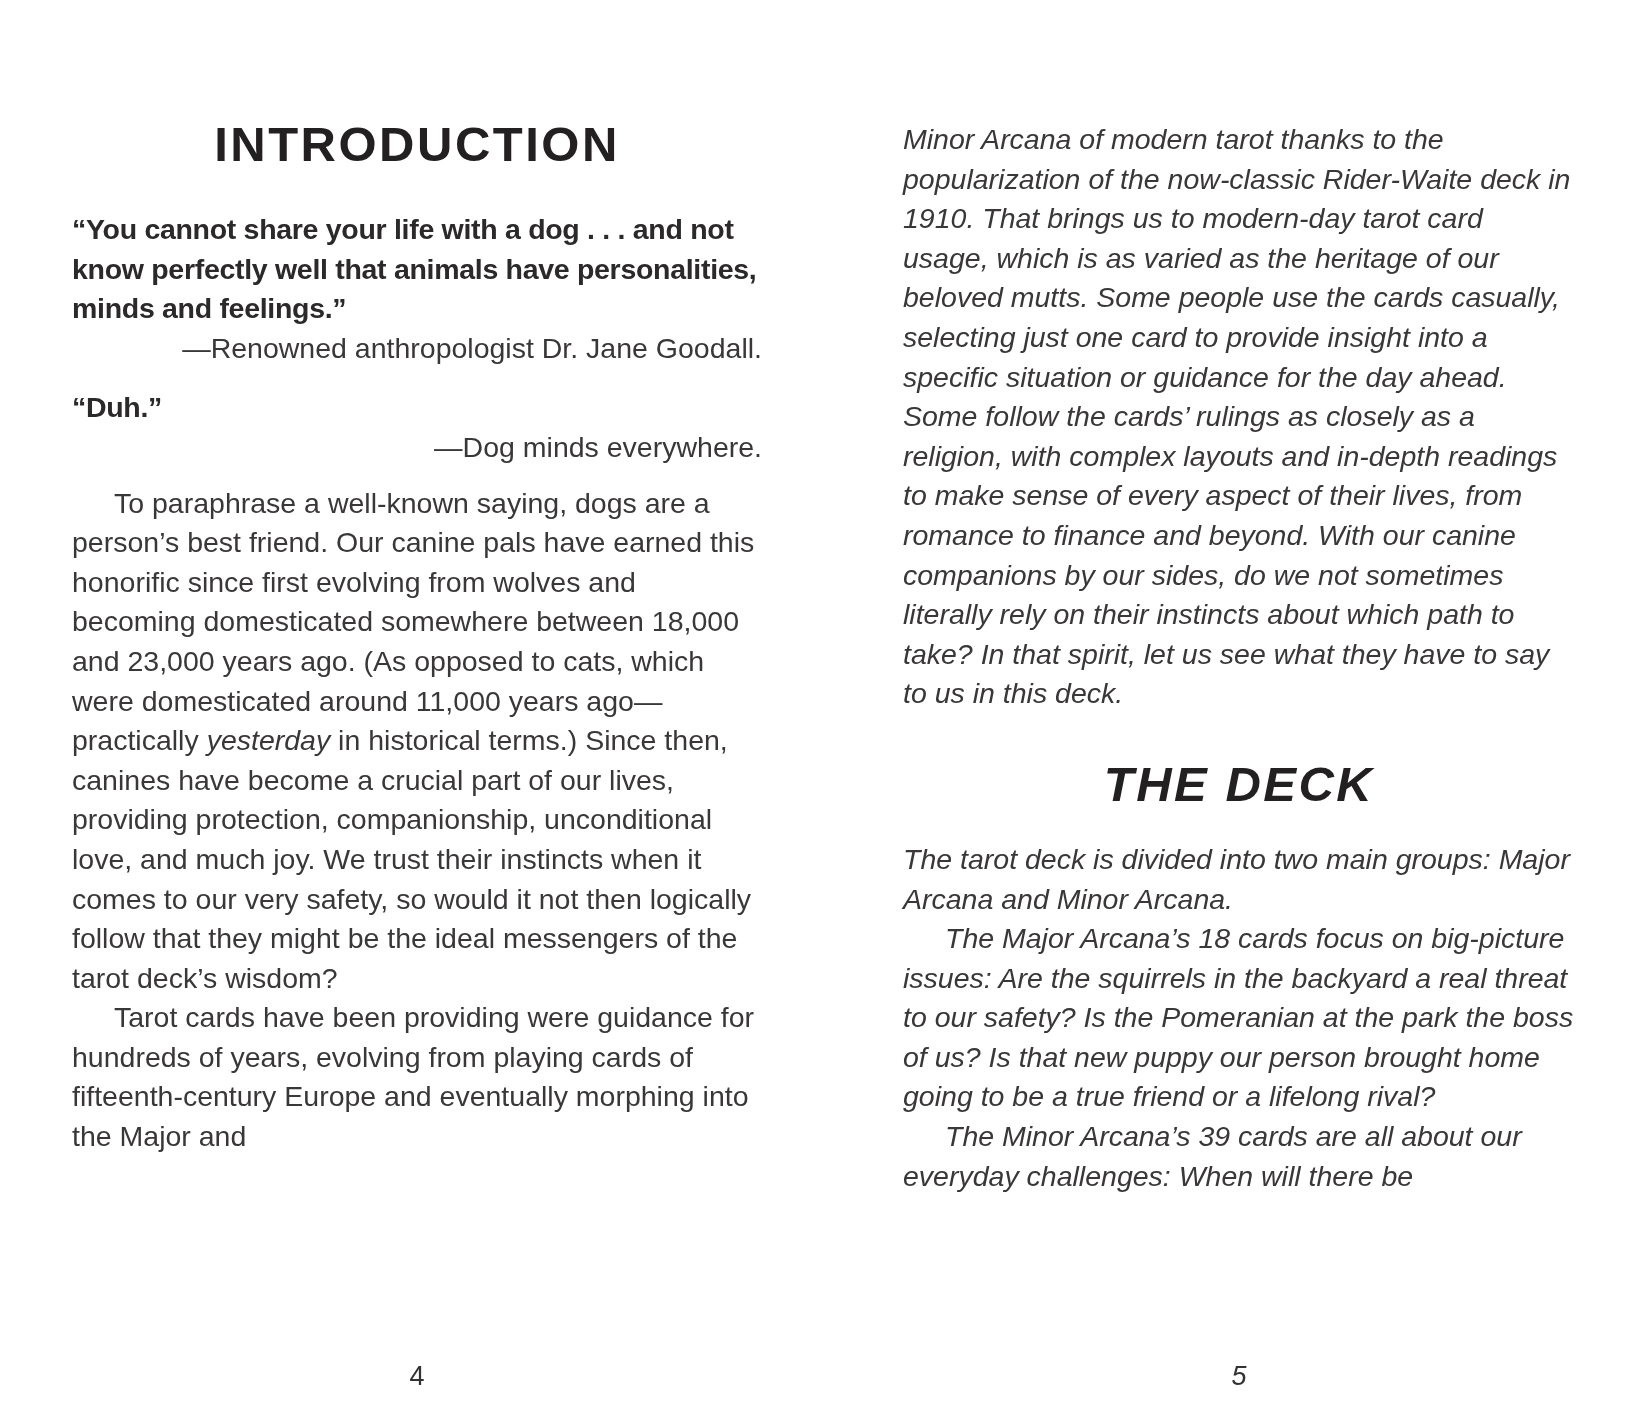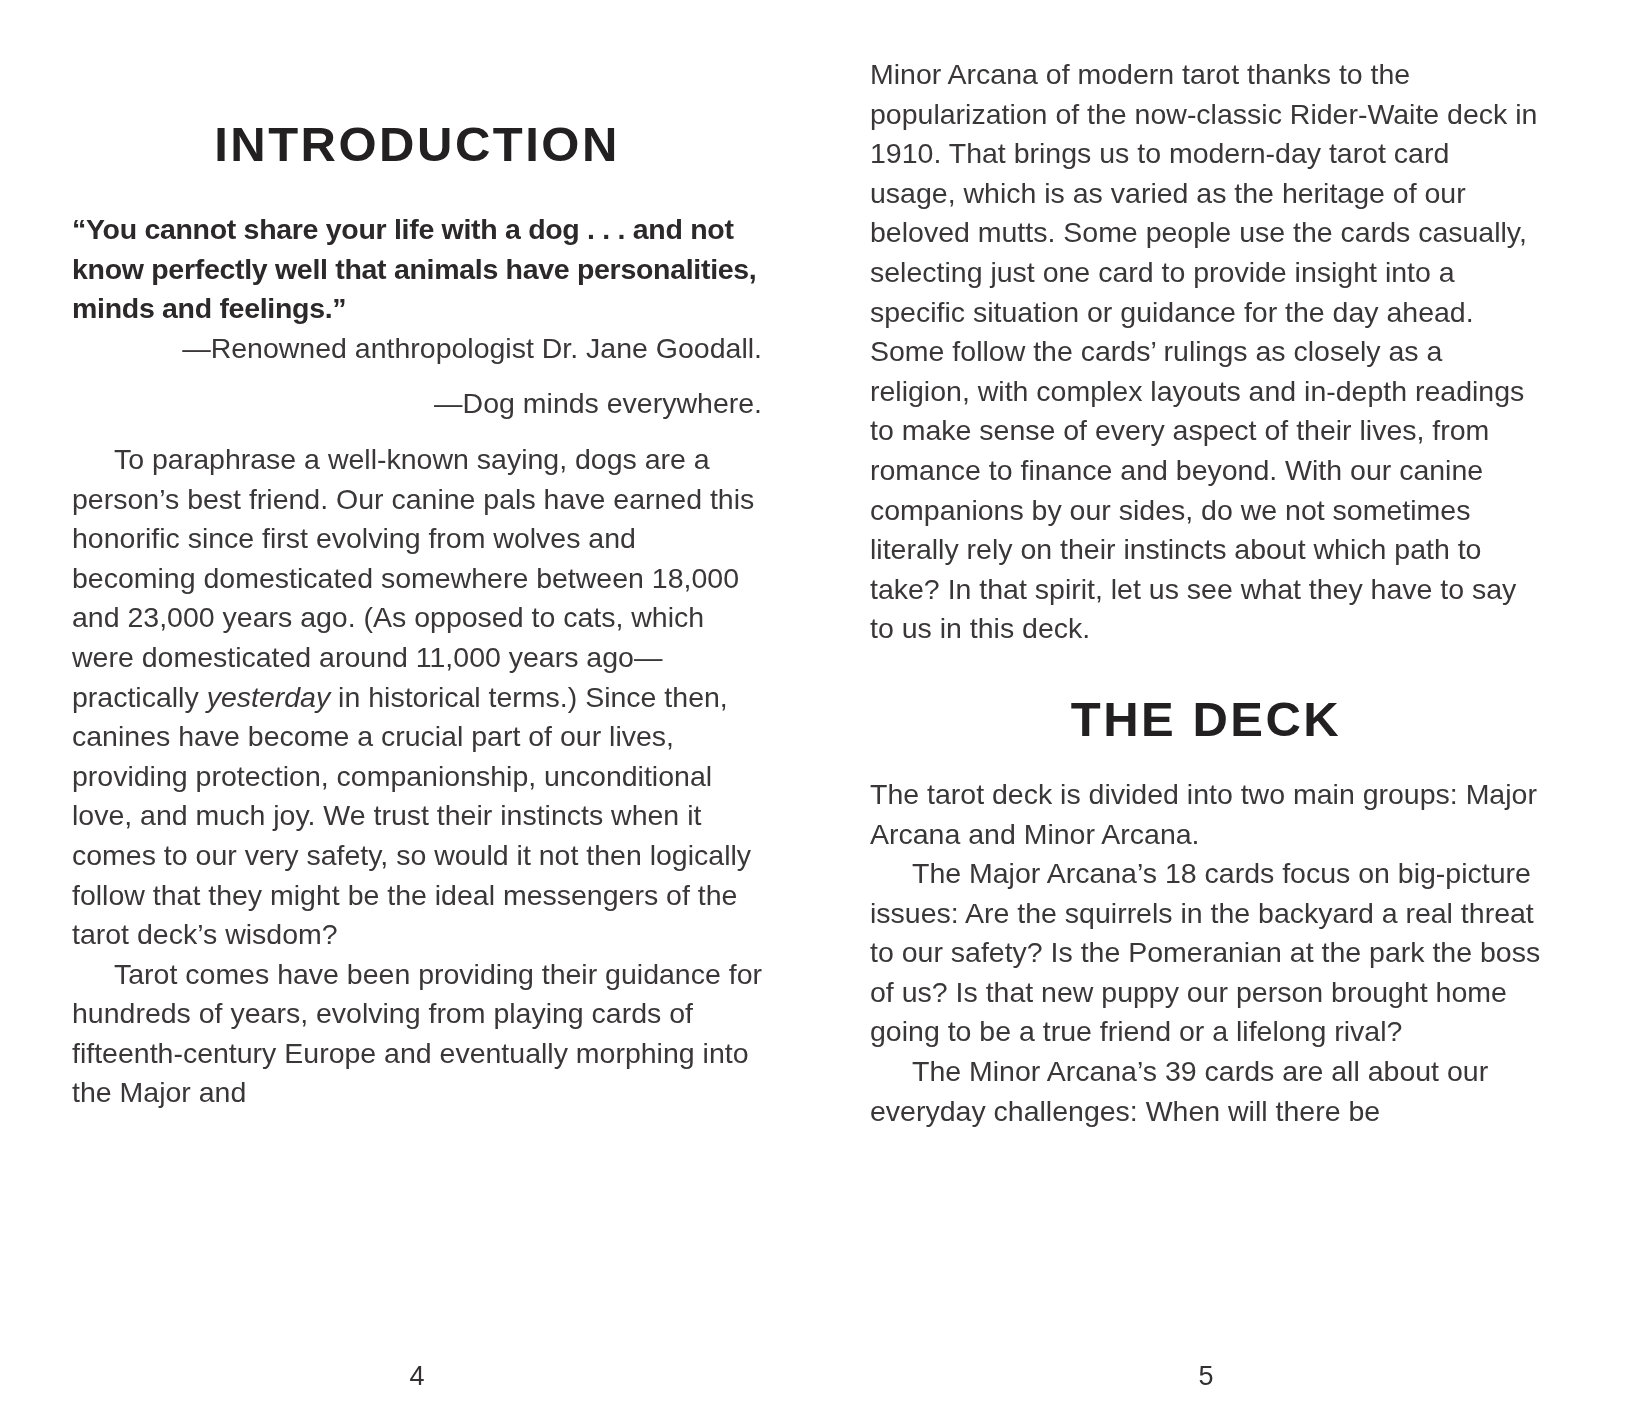--- a/index.html
+++ b/index.html
@@ -16,21 +16,21 @@
     font-family: "Liberation Sans", sans-serif;
     color: #3a3738;
   }
   .page {
     position: absolute;
     top: 0;
     height: 1422px;
     box-sizing: border-box;
   }
   .page-left  { left: 72px;  width: 690px; }
-  .page-right { left: 870px; width: 672px; padding-top: 55px; }
+  .page-right { left: 903px; width: 672px; padding-top: 120px; font-style: italic; }
 
   .display-heading {
     font-size: 49px;
     line-height: 52px;
     font-weight: 800;
     letter-spacing: 2.5px;
     text-align: center;
     color: #232021;
     margin: 0;
   }
@@ -73,25 +73,26 @@
 <body>
 
 <div class="canvas">
 
   <section class="page page-left">
     <h1 class="display-heading">INTRODUCTION</h1>
 
     <p class="body bold-quote">“You cannot share your life with a dog . . . and not know perfectly well that animals have personalities, minds and feelings.”</p>
     <p class="body attribution">—Renowned anthropologist Dr. Jane Goodall.</p>
 
+    <p class="body bold-quote quote-duh">“Duh.”</p>
     <p class="body attribution">—Dog minds everywhere.</p>
 
     <p class="body indent first-body"><span>To paraphrase a well-known saying, dogs are a person’s best friend. Our canine pals have earned this honorific since first evolving from wolves and becoming domesticated somewhere between 18,000 and 23,000 years ago. (As opposed to cats, which were domesticated around 11,000 years ago—practically </span><em>yesterday</em><span> in historical terms.) Since then, canines have become a crucial part of our lives, providing protection, companionship, unconditional love, and much joy. We trust their instincts when it comes to our very safety, so would it not then logically follow that they might be the ideal messengers of the tarot deck’s wisdom?</span></p>
 
-    <p class="body indent">Tarot comes have been providing their guidance for hundreds of years, evolving from playing cards of fifteenth-century Europe and eventually morphing into the Major and</p>
+    <p class="body indent">Tarot cards have been providing were guidance for hundreds of years, evolving from playing cards of fifteenth-century Europe and eventually morphing into the Major and</p>
 
     <div class="folio">4</div>
   </section>
 
   <section class="page page-right">
     <p class="body">Minor Arcana of modern tarot thanks to the popularization of the now-classic Rider-Waite deck in 1910. That brings us to modern-day tarot card usage, which is as varied as the heritage of our beloved mutts. Some people use the cards casually, selecting just one card to provide insight into a specific situation or guidance for the day ahead. Some follow the cards’ rulings as closely as a religion, with complex layouts and in-depth readings to make sense of every aspect of their lives, from romance to finance and beyond. With our canine companions by our sides, do we not sometimes literally rely on their instincts about which path to take? In that spirit, let us see what they have to say to us in this deck.</p>
 
     <h2 class="display-heading">THE DECK</h2>
 
     <p class="body">The tarot deck is divided into two main groups: Major Arcana and Minor Arcana.</p>

